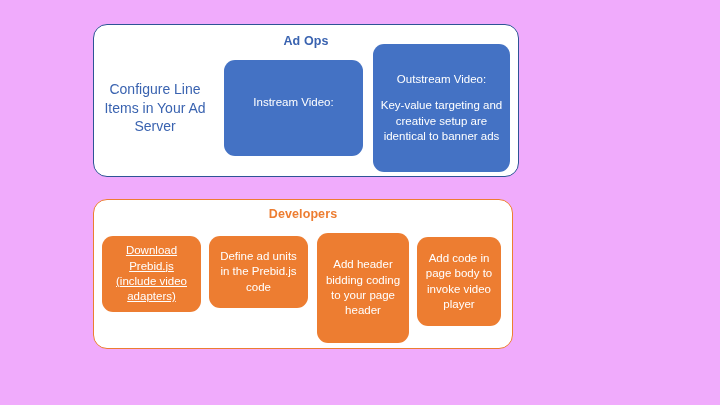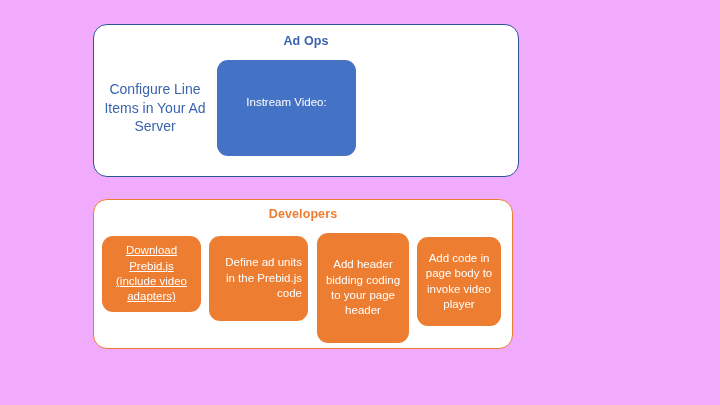--- a/index.html
+++ b/index.html
@@ -98,53 +98,57 @@
   }
   .box .body {
     font-size: 11.5px;
   }
   .box .single {
     font-size: 11.5px;
   }
 
   
   .box-instream {
-    left: 217px;
+    left: 224px;
     top: 60px;
     width: 139px;
     height: 96px;
   }
   .box-outstream {
     left: 373px;
     top: 44px;
     width: 137px;
     height: 128px;
   }
 
   
   .box-d1 { left: 102px; top: 236px; width: 99px; height: 76px; text-decoration: underline; }
-  .box-d2 { left: 209px; top: 236px; width: 99px; height: 85px; text-align: right; }
+  .box-d2 { left: 209px; top: 236px; width: 99px; height: 72px; }
   .box-d3 { left: 317px; top: 233px; width: 92px; height: 110px; }
   .box-d4 { left: 417px; top: 237px; width: 84px; height: 89px; }
 </style>
 </head>
 <body>
 
 <div class="canvas">
 
   <div class="group group-adops">
     <div class="group-title">Ad Ops</div>
   </div>
 
   <div class="plain-node" style="left:103px; top:62px; width:104px; height:92px;">Configure Line Items in Your Ad Server</div>
 
   <div class="box box-blue box-instream">
     <div class="hdr">Instream Video:</div>
   </div>
 
+  <div class="box box-blue box-outstream">
+    <div class="hdr">Outstream Video:</div>
+    <div class="body">Key-value targeting and creative setup are identical to banner ads</div>
+  </div>
 
   <div class="group group-devs">
     <div class="group-title">Developers</div>
   </div>
 
   <div class="box box-orange box-d1">
     <div class="single">Download Prebid.js (include video adapters)</div>
   </div>
 
   <div class="box box-orange box-d2">

